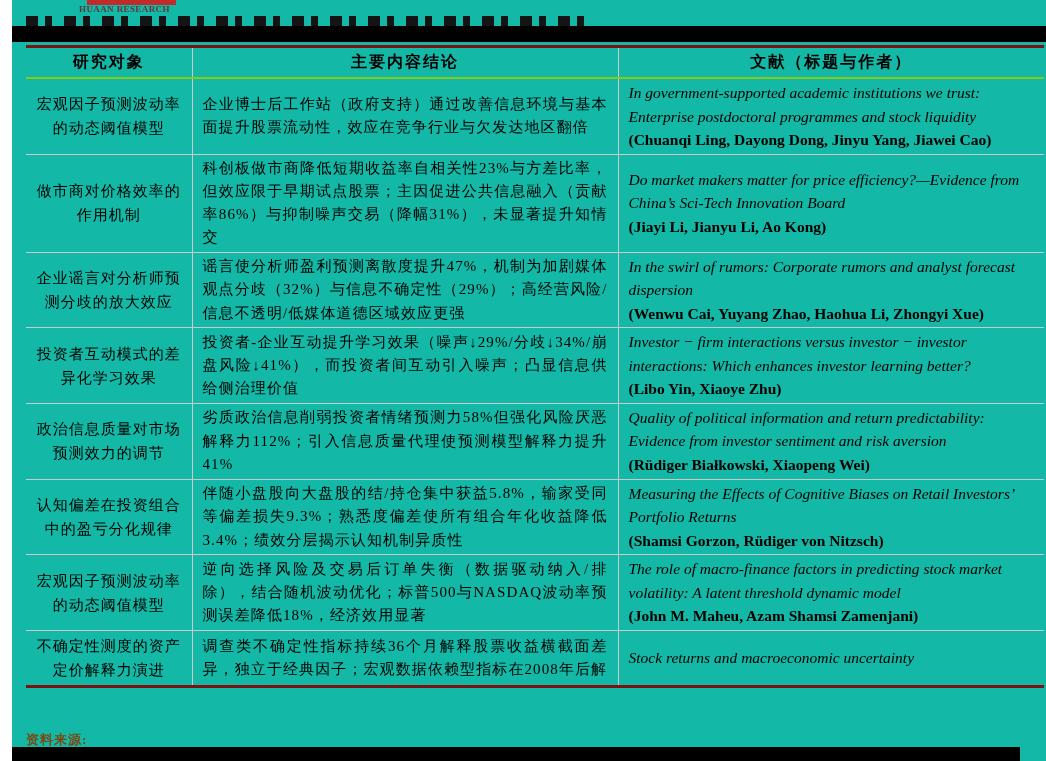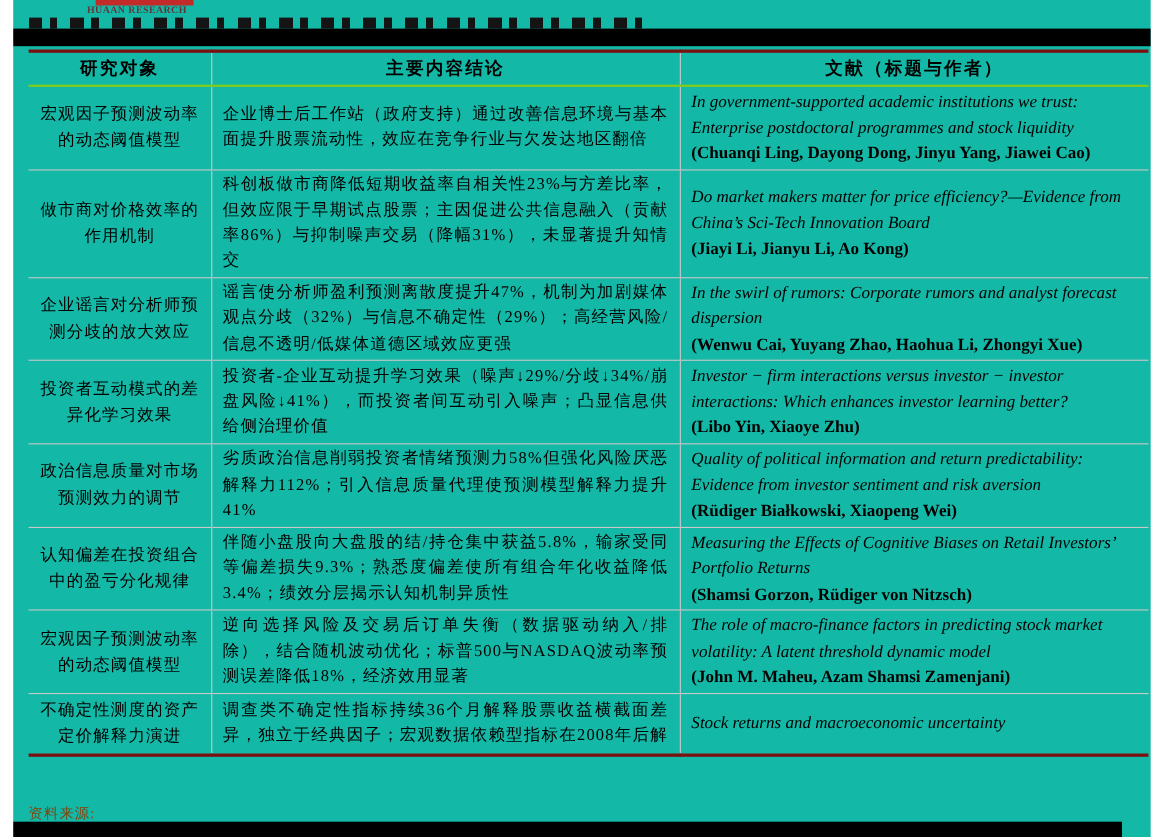--- a/index.html
+++ b/index.html
@@ -28,21 +28,21 @@
   td{vertical-align:middle;font-size:15px;}
   td+td,th+th{border-left:1px solid #c9c9c9;}
   tbody tr+tr td{border-top:1px solid #c9c9c9;}
   td.c1{text-align:center;padding:3px 8px;letter-spacing:1px;line-height:1.6;}
   td.c2{text-align:justify;padding:2px 10px;letter-spacing:1.1px;line-height:1.55;}
   td.c3{padding:2px 10px;line-height:1.52;font-size:15.5px;}
   .lit-title{display:block;font-style:italic;}
   .lit-authors{display:block;font-weight:bold;}
 
   
-  .source-label{position:absolute;left:14px;top:731px;font-size:13px;font-weight:normal;
+  .source-label{position:absolute;left:14px;top:731px;font-size:13px;font-weight:bold;
                 color:#7d4712;letter-spacing:1px;}
 </style>
 </head>
 <body>
 
 <div class="page">
 
   <div class="brand-bar"></div>
   <div class="brand-text">HUAAN RESEARCH</div>
 

